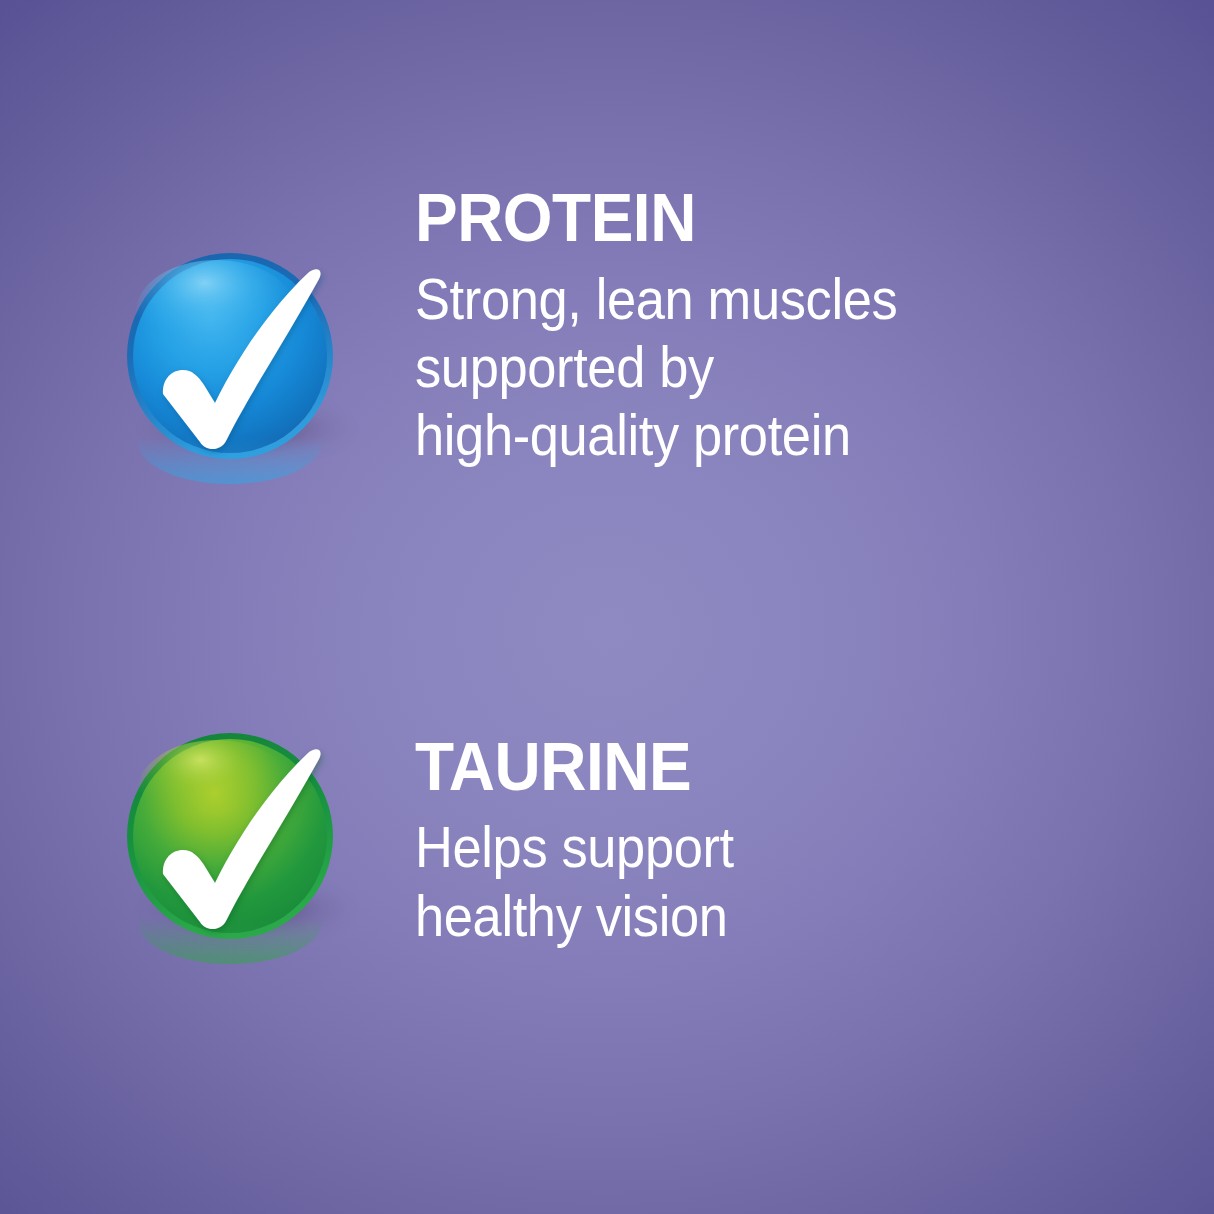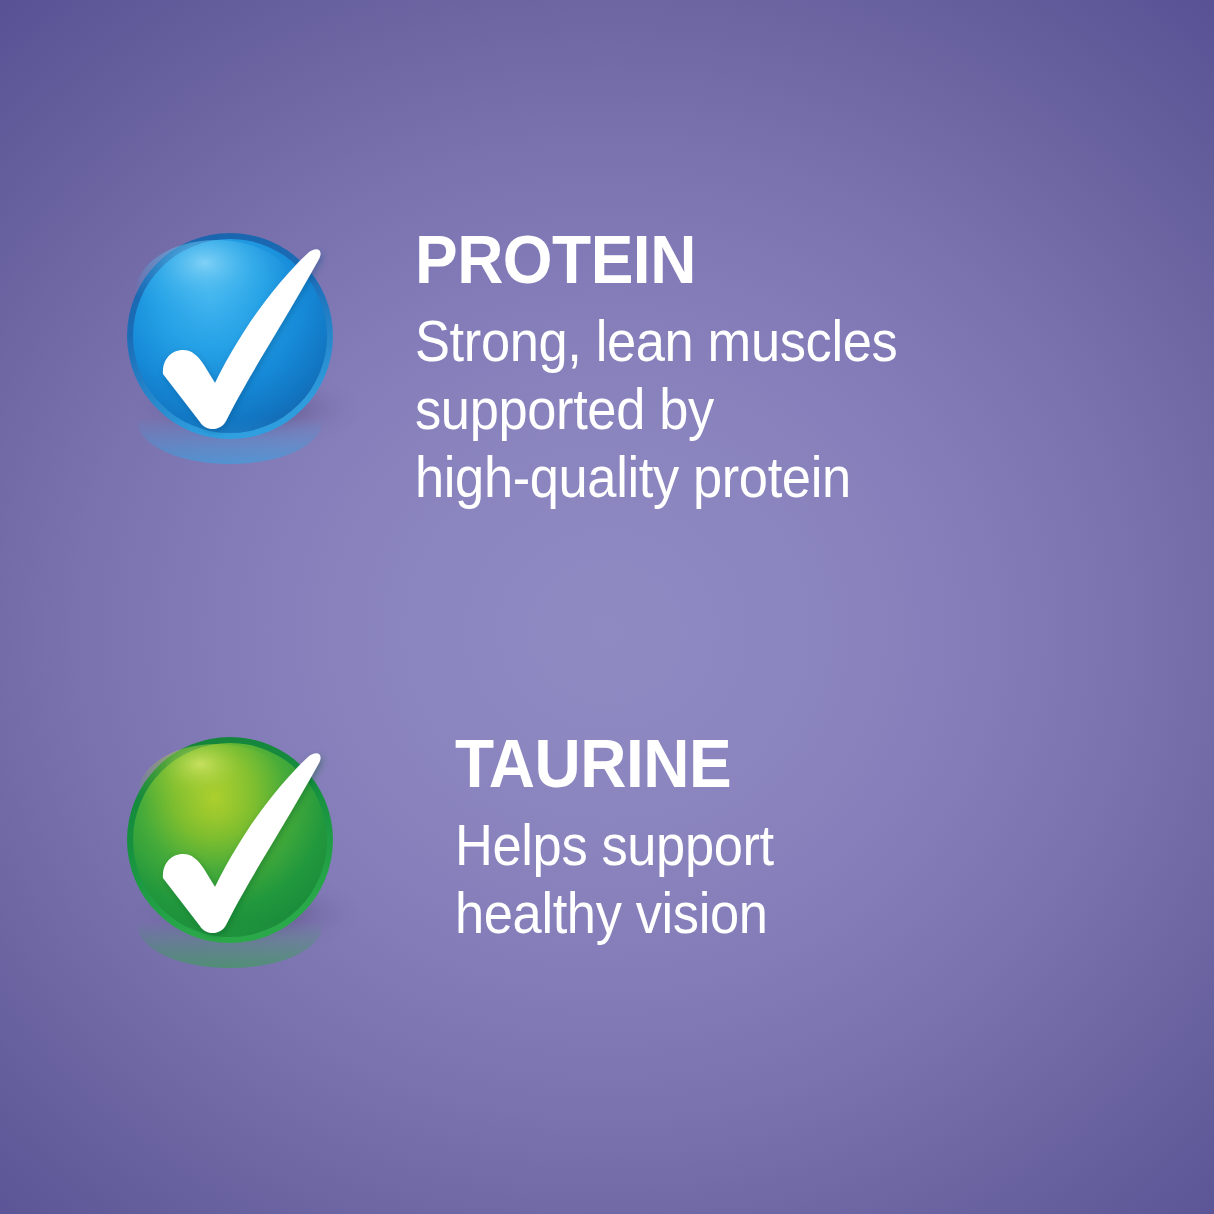--- a/index.html
+++ b/index.html
@@ -16,23 +16,23 @@
         #8b85bf 22%,
         #837cb8 40%,
         #7972ae 56%,
         #6e67a4 70%,
         #635c9b 84%,
         #5a5496 94%,
         #565192 100%);
     overflow:hidden;
   }
   
-  .row{position:absolute;left:0;width:1118px;display:flex;align-items:flex-start;margin-top:42px;}
+  .row{position:absolute;left:0;width:1118px;display:flex;align-items:flex-end;}
   .row-protein{top:178px;}
-  .row-taurine{top:682px;gap:40px;}
+  .row-taurine{top:720px;}
 
   .badge-wrap{
     position:relative;
     width:300px;height:230px;
     margin-left:108px;
     flex:0 0 auto;
   }
   .badge-shadow{
     position:absolute;left:32px;top:160px;
     width:214px;height:58px;border-radius:50%;

